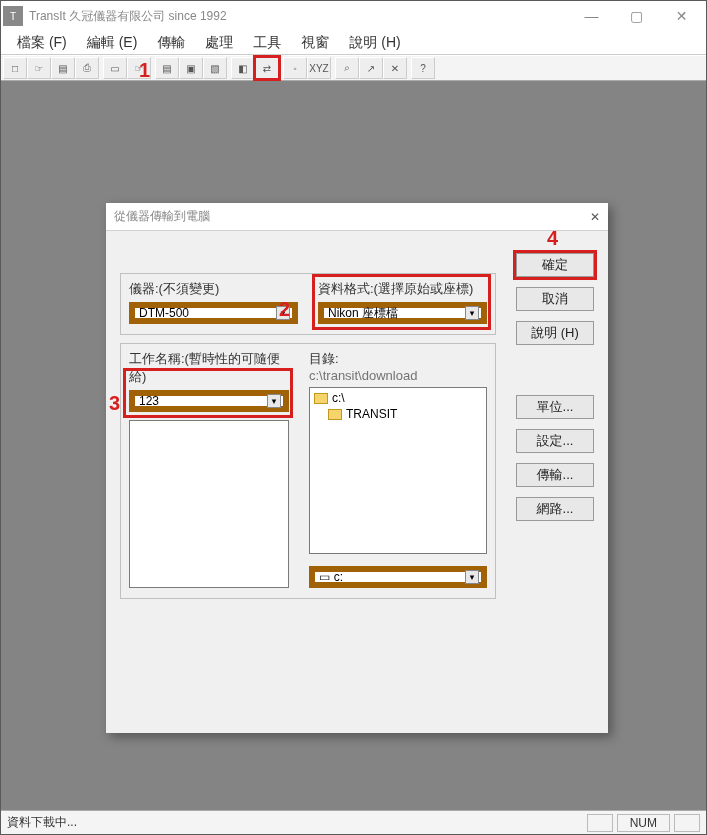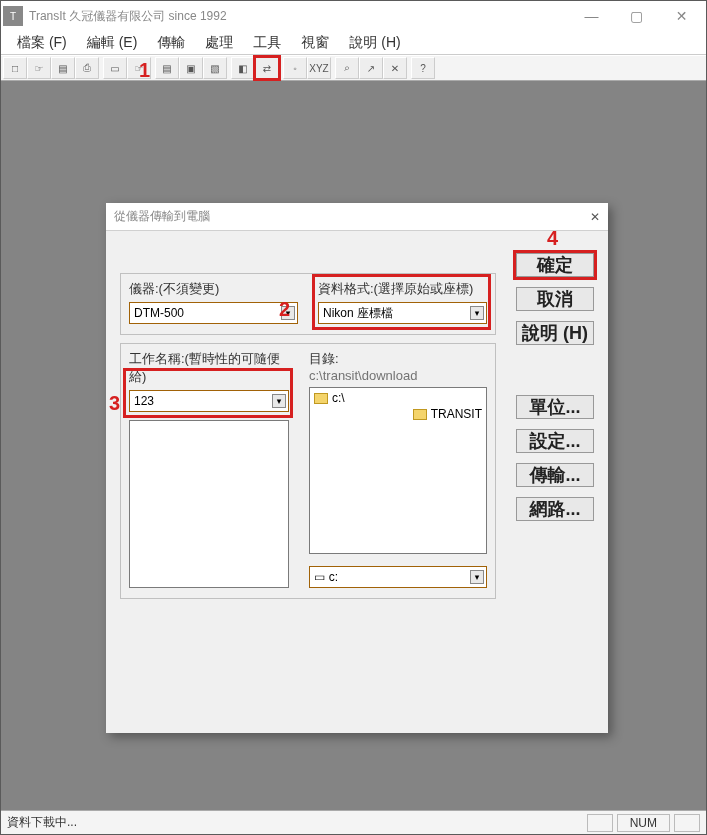--- a/index.html
+++ b/index.html
@@ -17,23 +17,23 @@
     .tool-sep { width:4px; }
     .work-area { flex:1; background:#848484; position:relative; }
     .dialog { position:absolute; left:105px; top:122px; width:502px; height:530px; background:#f0f0f0; box-shadow:4px 4px 10px rgba(0,0,0,.35); }
     .dlg-title { height:28px; background:#fff; border-bottom:1px solid #d0d0d0; display:flex; align-items:center; padding:0 8px; color:#888; font-size:14px; }
     .dlg-title-text { flex:1; }
     .dlg-body { padding:8px 14px 14px 14px; position:relative; height:calc(100% - 28px); }
     .fieldset { border:1px solid #c0c0c0; padding:6px 8px 10px 8px; position:absolute; }
     .fs1 { left:14px; top:42px; width:376px; height:62px; }
     .fs2 { left:14px; top:112px; width:376px; height:256px; }
     .label { color:#333; font-size:13px; }
-    .combo { height:22px; background:#fff; border:1px solid #a16207; display:flex; align-items:center; padding:0 2px 0 4px; font-size:13px; color:#000; }
+    .combo { height:22px; background:#fff; border:6px solid #a16207; display:flex; align-items:center; padding:0 2px 0 4px; font-size:13px; color:#000; }
     .combo .arrow { margin-left:auto; width:14px; height:14px; border:1px solid #888; background:#e8e8e8; display:flex; align-items:center; justify-content:center; font-size:9px; }
-    .btn { width:78px; height:24px; background:#e8e8e8; border:1px solid #999; display:flex; align-items:center; justify-content:center; font-size:18px; color:#222;font-weight:bold; }
+    .btn { width:78px; height:24px; background:#e8e8e8; border:1px solid #999; display:flex; align-items:center; justify-content:center; font-size:13px; color:#222; }
     .btn-col { position:absolute; right:14px; top:22px; display:flex; flex-direction:column; gap:10px; }
     .red-box { position:absolute; border:3px solid #d62020; pointer-events:none; }
     .red-num { position:absolute; color:#d62020; font-size:20px; font-weight:bold; }
     .tree-box { background:#fff; border:1px solid #7a7a7a; overflow:auto; font-size:13px; color:#000; padding:2px 4px; }
     .tree-line { display:flex; align-items:center; gap:4px; height:16px; }
     .folder-icon { width:14px; height:11px; background:#f4d46b; border:1px solid #c09820; }
     .list-box { background:#fff; border:1px solid #7a7a7a; }
     .status-bar { height:24px; background:#f4f4f4; border-top:1px solid #aaa; display:flex; align-items:center; padding:0 6px; font-size:14px; color:#333; }
     .status-sep { margin-left:auto; display:flex; align-items:center; gap:4px; }
     .status-cell { border:1px solid #bbb; padding:1px 12px; height:18px; display:flex; align-items:center; }
@@ -156,21 +156,21 @@
 
             <div style="flex:1; display:flex; flex-direction:column;">
               <div class="label">目錄:</div>
               <div class="label" style="color:#737373;">c:\transit\download</div>
               <div style="height:4px;"></div>
               <div class="tree-box" style="flex:1;">
                 <div class="tree-line">
                     <span class="folder-icon"></span>
                     <span>c:\</span>
                   </div>
-                <div class="tree-line" style="padding-left:14px;justify-content:flex-end;">
+                <div class="tree-line" style="padding-left:14px;">
                     <span class="folder-icon"></span>
                     <span>TRANSIT</span>
                   </div>
               </div>
               <div style="height:10px;"></div>
               <div style="height:2px;"></div>
               <div class="combo">
                 <span>▭ c:</span>
                 <span class="arrow">▾</span>
               </div>

